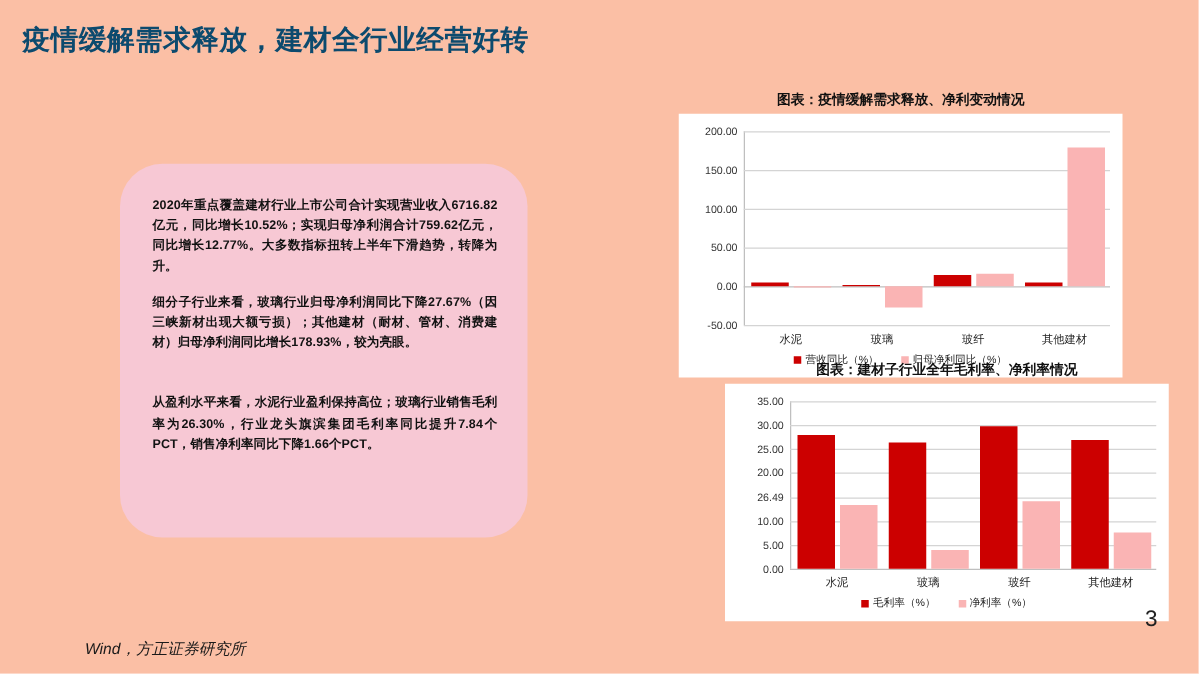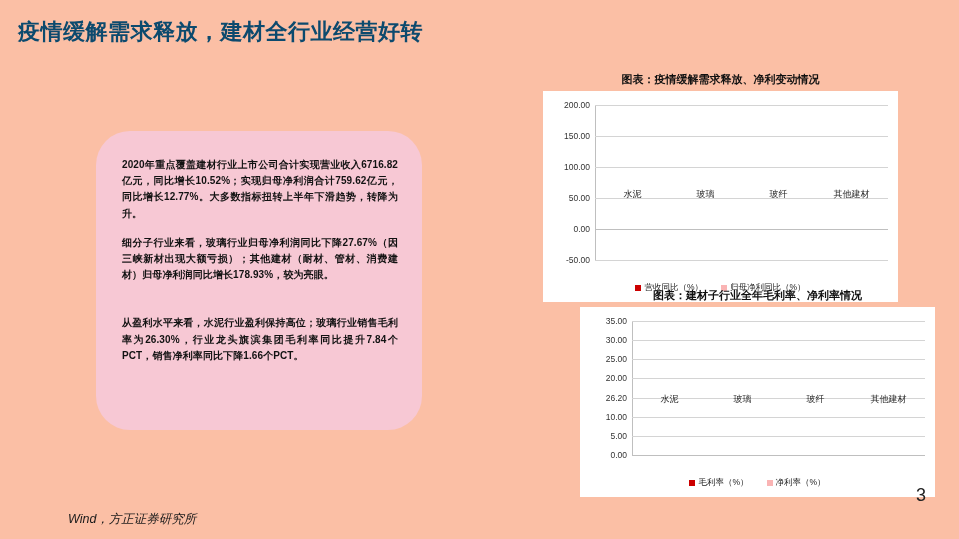--- a/index.html
+++ b/index.html
@@ -104,21 +104,20 @@
   .axis-line-v {
     position: absolute;
     left: 0; top: 0; bottom: 0;
     width: 1px;
     background: #BFBFBF;
   }
   .groups {
     position: absolute;
     left: 1px; right: 0; top: 0; bottom: 0;
     display: flex;
-    align-items: center;
   }
   .group {
     flex: 1 1 0;
     position: relative;
     display: flex;
     justify-content: center;
     align-items: flex-end;
     gap: 2px;
   }
   .bar {
@@ -253,21 +252,21 @@
           <div class="gridline" style="top: 14.2857%;">
             <span class="ytick">30.00</span>
           </div>
           <div class="gridline" style="top: 28.5714%;">
             <span class="ytick">25.00</span>
           </div>
           <div class="gridline" style="top: 42.8571%;">
             <span class="ytick">20.00</span>
           </div>
           <div class="gridline" style="top: 57.1429%;">
-            <span class="ytick">26.20</span>
+            <span class="ytick">26.49</span>
           </div>
           <div class="gridline" style="top: 71.4286%;">
             <span class="ytick">10.00</span>
           </div>
           <div class="gridline" style="top: 85.7143%;">
             <span class="ytick">5.00</span>
           </div>
           <div class="gridline zero" style="top: 100%;">
             <span class="ytick">0.00</span>
           </div>

